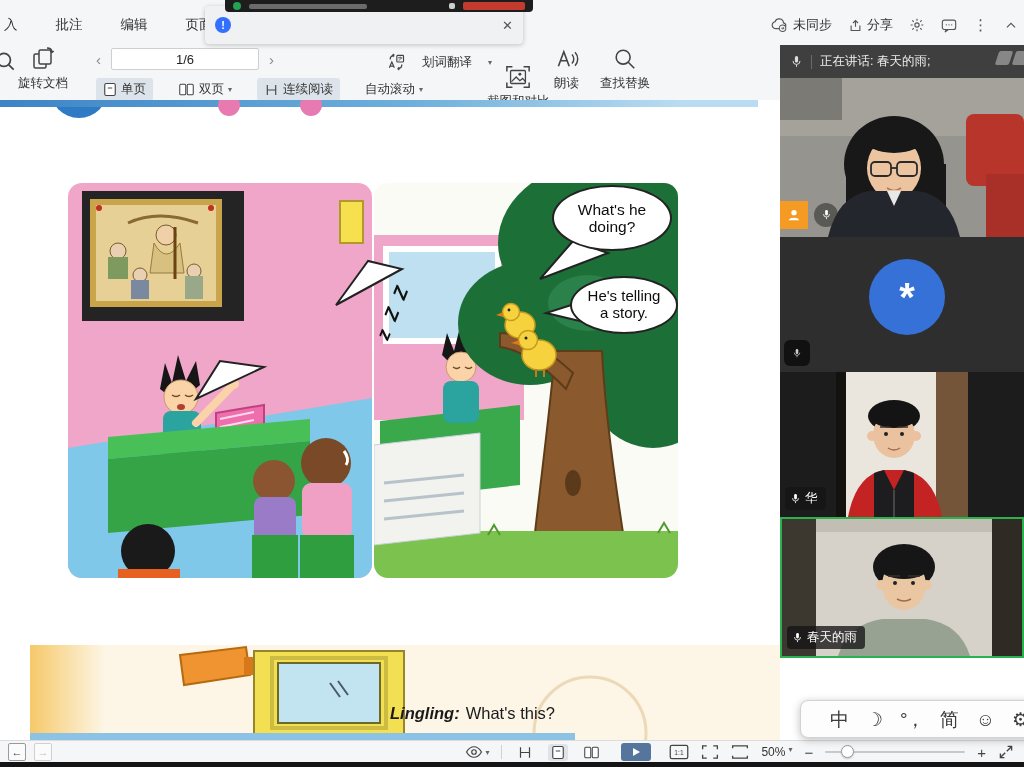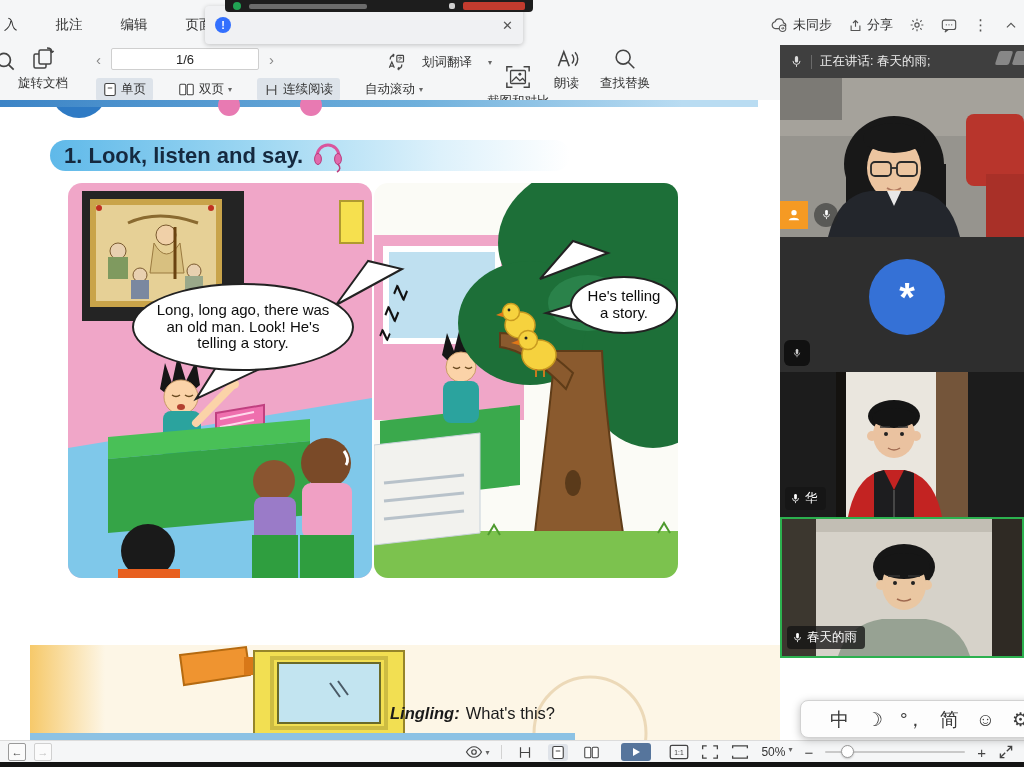--- a/index.html
+++ b/index.html
@@ -243,29 +243,20 @@
       <span class="tb-label">查找替换</span>
     </div>
   </div>
 
   <div class="doc">
     <div class="hdr-circle"></div>
     <div class="hdr-band"></div>
     <div class="hdr-pink" style="left:218px;"></div>
     <div class="hdr-pink" style="left:300px;"></div>
 
-    <div class="s-title" style="top:40px;">
-      <span>1. Look, listen and say.</span>
-      <svg width="30" height="34" viewBox="0 0 30 34">
-        <path d="M4 17a11 11 0 0 1 22 0" fill="none" stroke="#d9559d" stroke-width="3"></path>
-        <ellipse cx="5" cy="20" rx="3.4" ry="5.5" fill="#e06aab" stroke="#b93a7e"></ellipse>
-        <ellipse cx="25" cy="20" rx="3.4" ry="5.5" fill="#e06aab" stroke="#b93a7e"></ellipse>
-        <path d="M25 25q4 5-1 8" fill="none" stroke="#b93a7e" stroke-width="1.6"></path>
-      </svg>
-    </div>
 
     <div class="comic">
       <svg width="610" height="395" viewBox="0 0 610 395">
         <defs>
           <clipPath id="lp">
               <rect x="0" y="0" width="304" height="395" rx="14"></rect>
             </clipPath>
           <clipPath id="rp">
               <rect x="306" y="0" width="304" height="395" rx="14"></rect>
             </clipPath>
@@ -353,22 +344,22 @@
           <polygon points="306,262 412,250 412,350 306,362" fill="#f2f2ee" stroke="#c8d2da"></polygon>
           <path d="M316,300 l80,-8 M316,318 l80,-8 M316,336 l80,-8" stroke="#b8c2ca" stroke-width="3"></path>
         </g>
 
         <path d="M300,78 L268,122 L334,86 Z" fill="#fff" stroke="#222" stroke-width="2"></path>
         <path d="M505,58 L472,96 L540,70 Z" fill="#fff" stroke="#222" stroke-width="2"></path>
         <path d="M516,118 L478,130 L520,140 Z" fill="#fff" stroke="#222" stroke-width="2"></path>
         <path d="M152,178 L128,216 L196,184 Z" fill="#fff" stroke="#222" stroke-width="2"></path>
       </svg>
 
+      <div class="bubble" style="left:484px;top:2px;width:120px;height:66px;font-size:15.5px;">What's he doing?</div>
       <div class="bubble" style="left:502px;top:93px;width:108px;height:58px;">He's telling a story.</div>
-      <div class="bubble" style="left:64px;top:100px;width:222px;height:88px;">Long, long ago, there was an old man. Look! He's telling a story.</div>
       <div class="zzz">z Z Z</div>
     </div>
 
 
     <svg style="position:absolute;left:30px;top:545px;" width="750" height="95" viewBox="0 0 750 95">
       <defs>
         <linearGradient id="gy" x1="0" y1="0" x2="1" y2="0">
           <stop offset="0" stop-color="#f6c96a"></stop>
             <stop offset="1" stop-color="#fdf6e6"></stop>
         </linearGradient>

